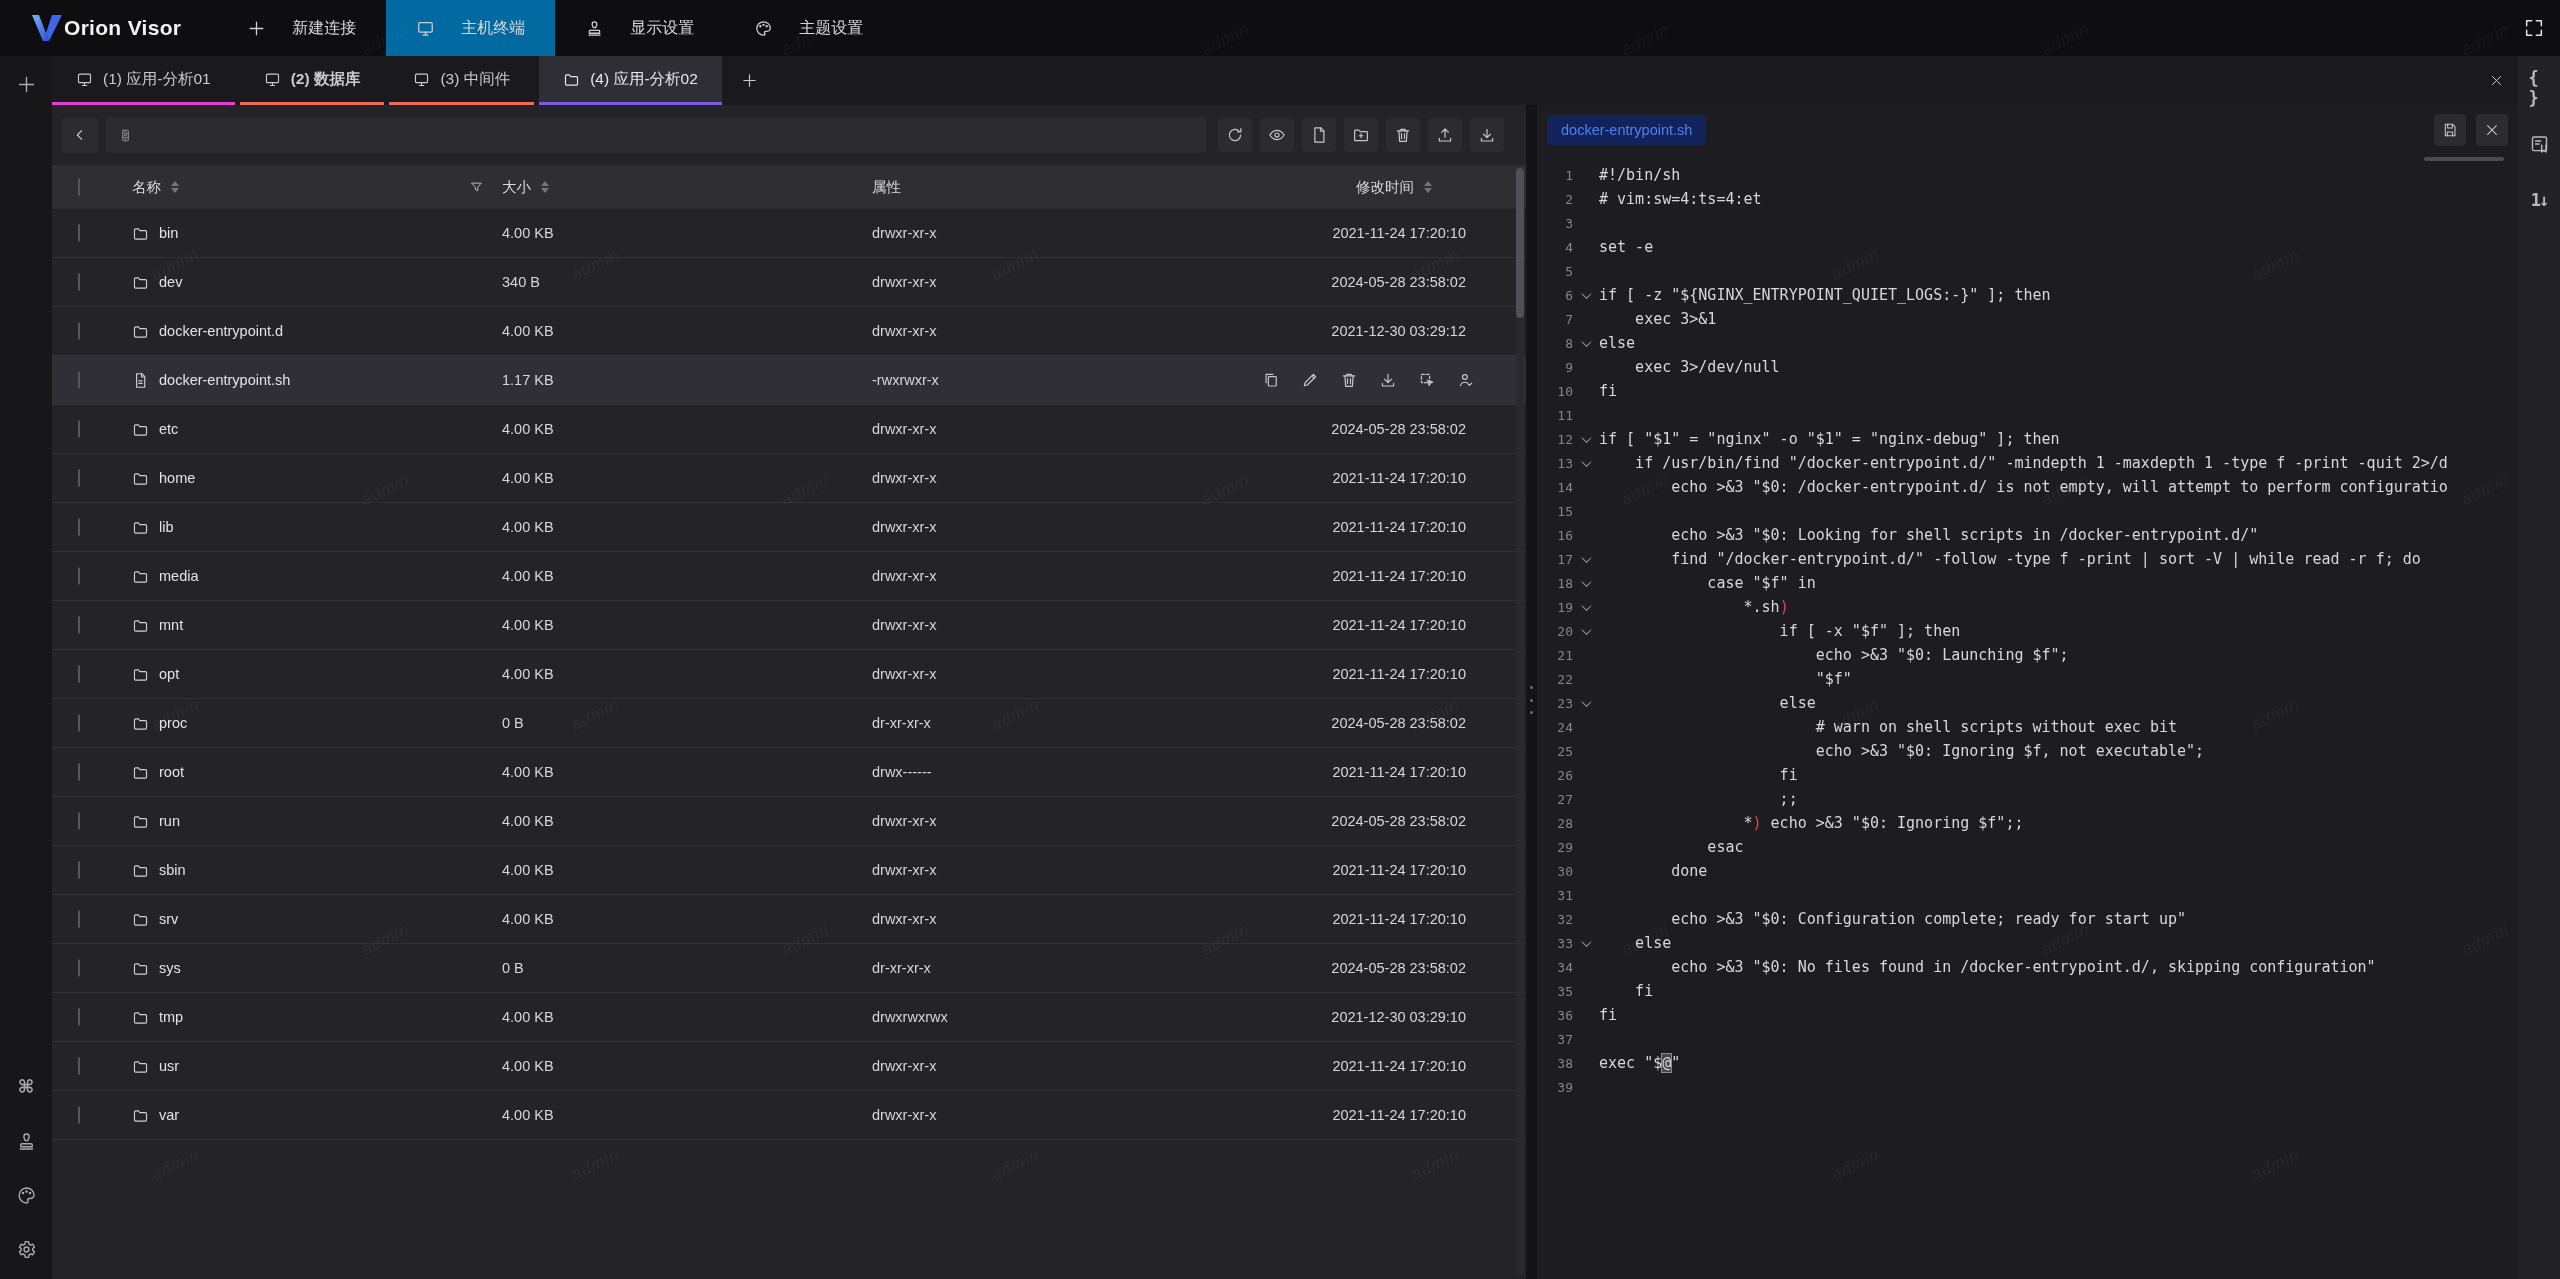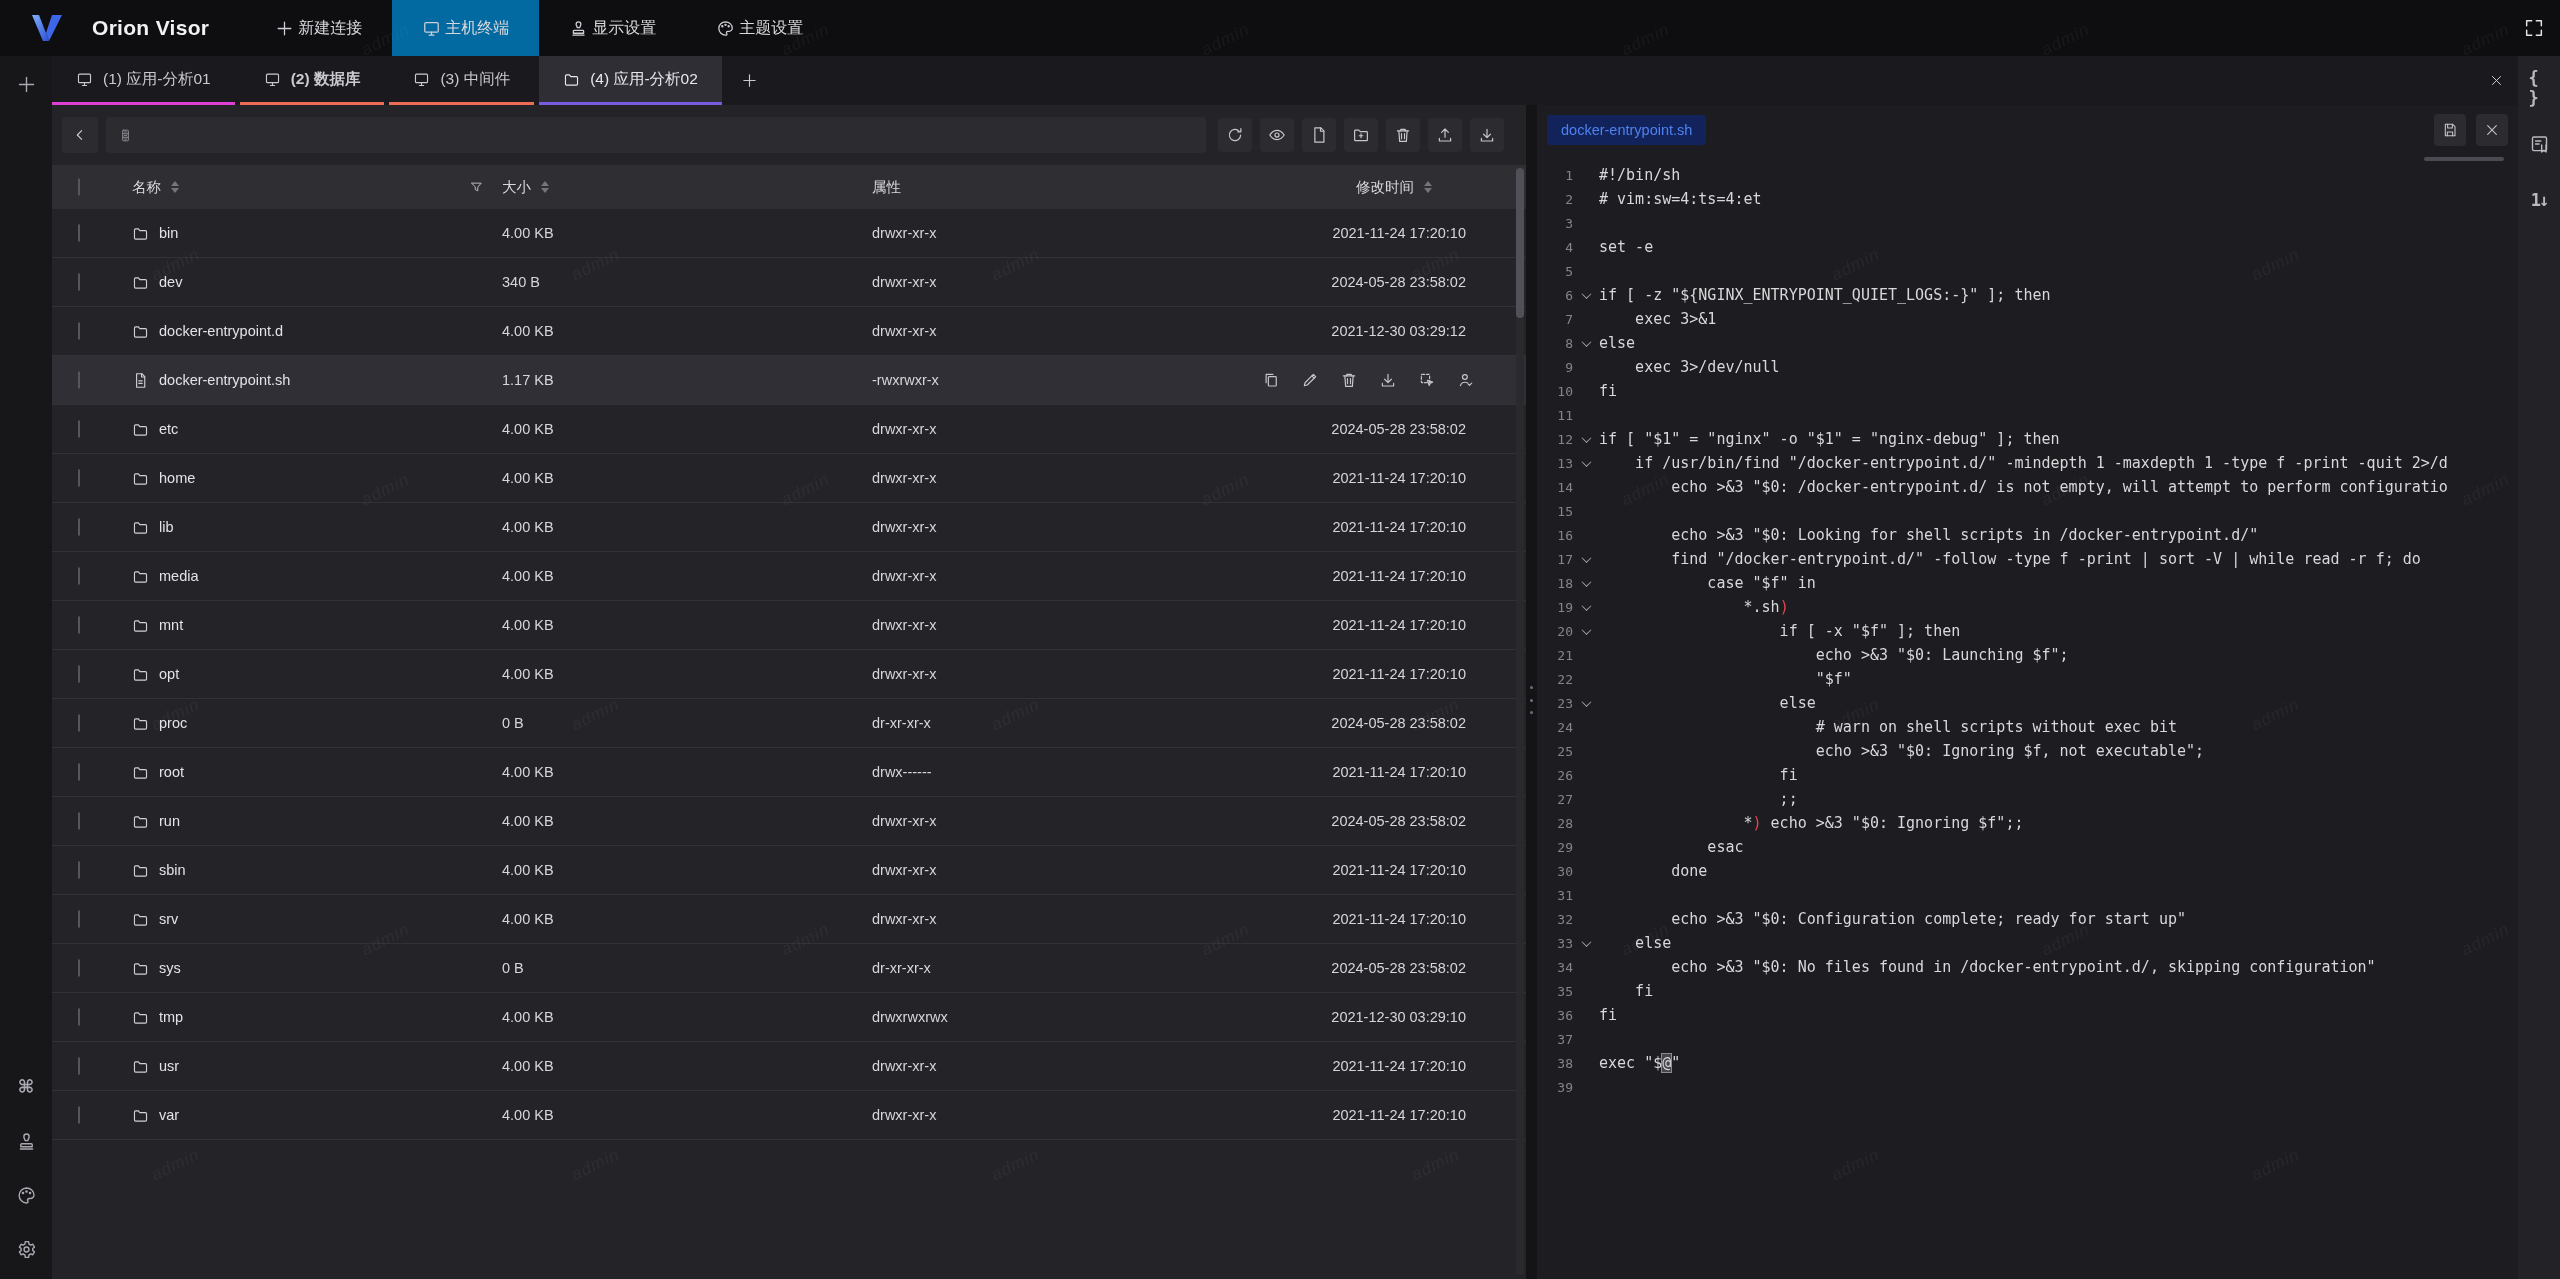--- a/index.html
+++ b/index.html
@@ -6,24 +6,24 @@
   html,body { width:2560px; height:1279px; overflow:hidden; background:#141417;
     font-family:"Liberation Sans","DejaVu Sans",sans-serif; }
   .icon { display:inline-flex; align-items:center; justify-content:center; }
   .icon svg { width:100%; height:100%; fill:none; stroke:currentColor; stroke-width:1.6;
     stroke-linecap:round; stroke-linejoin:round; }
   .tglyph { font-family:"DejaVu Sans Mono",monospace; font-weight:bold; }
 
   
   .topbar { position:absolute; left:0; top:0; width:2560px; height:56px; background:#0e0e11;
     display:flex; align-items:stretch; z-index:10; }
-  .logo { display:flex; align-items:center; gap:28px; padding:0 36px 0 30px; }
+  .logo { display:flex; align-items:center; gap:0; padding:0 36px 0 30px; }
   .logo-v { width:34px; height:30px; }
   .logo-text { color:#f2f2f5; font-size:21px; font-weight:bold; letter-spacing:.3px; }
-  .menu-item { display:flex; align-items:center; gap:4px; padding:0 30px; color:#d8d8dd;
+  .menu-item { display:flex; align-items:center; gap:26px; padding:0 30px; color:#d8d8dd;
     font-size:16px; cursor:pointer; }
   .menu-item.active { background:#0369a1; }
   .menu-item .icon { width:19px; height:19px; color:#cfcfd6; }
   .topbar-spacer { flex:1; }
   .fullscreen-btn { width:52px; display:flex; align-items:center; justify-content:center;
     color:#e4e4e8; }
   .fullscreen-btn .icon { width:22px; height:22px; }
 
   
   .left-rail { position:absolute; left:0; top:56px; bottom:0; width:52px; background:#17171a;

